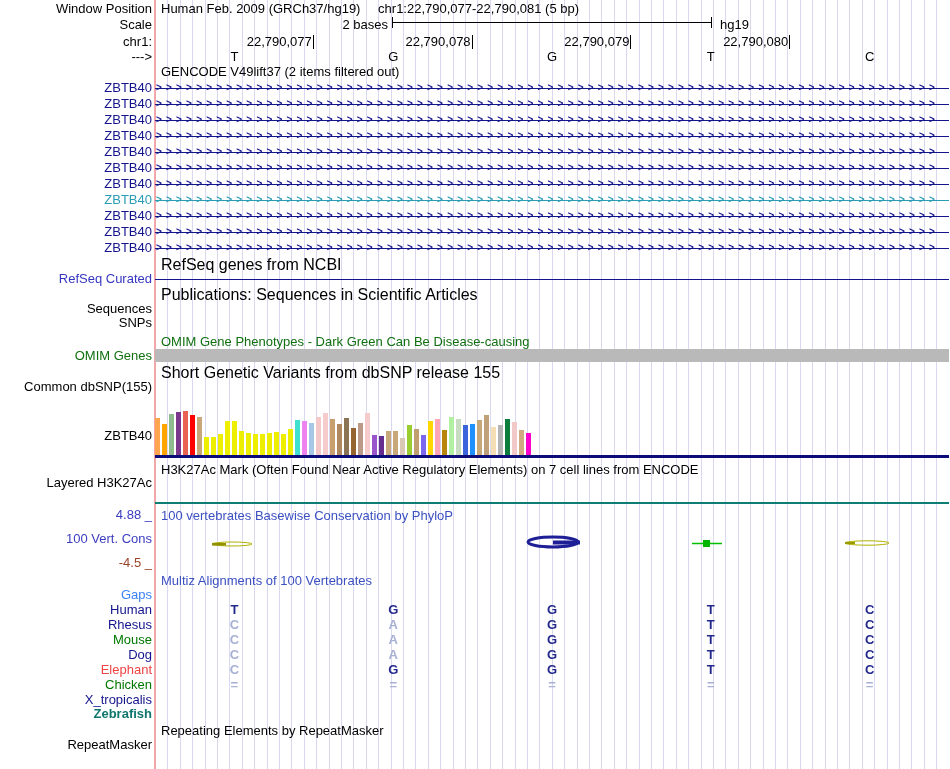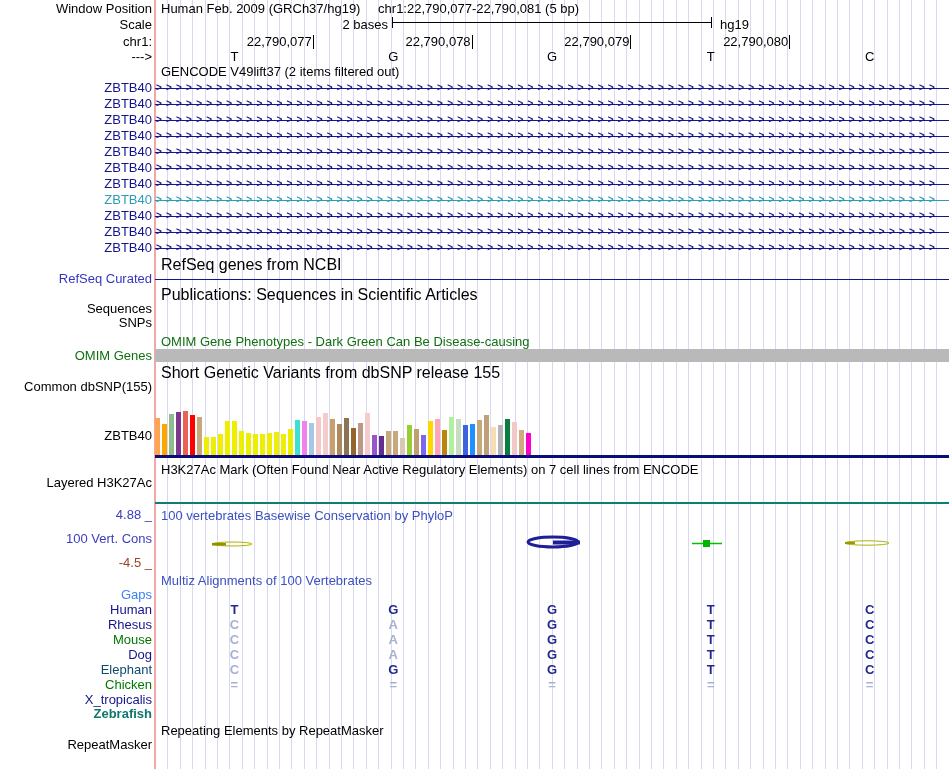--- a/index.html
+++ b/index.html
@@ -243,21 +243,21 @@
       <div class="mz-letter" style="top: 633px; left: 381.2px; color: rgb(168, 176, 212);">A</div>
       <div class="mz-letter" style="top: 633px; left: 540px; color: rgb(35, 40, 140);">G</div>
       <div class="mz-letter" style="top: 633px; left: 698.8px; color: rgb(35, 40, 140);">T</div>
       <div class="mz-letter" style="top: 633px; left: 857.6px; color: rgb(35, 40, 140);">C</div>
       <div class="lbl" style="top: 648px; color: rgb(20, 20, 140);">Dog</div>
       <div class="mz-letter" style="top: 648px; left: 222.4px; color: rgb(168, 176, 212);">C</div>
       <div class="mz-letter" style="top: 648px; left: 381.2px; color: rgb(168, 176, 212);">A</div>
       <div class="mz-letter" style="top: 648px; left: 540px; color: rgb(35, 40, 140);">G</div>
       <div class="mz-letter" style="top: 648px; left: 698.8px; color: rgb(35, 40, 140);">T</div>
       <div class="mz-letter" style="top: 648px; left: 857.6px; color: rgb(35, 40, 140);">C</div>
-      <div class="lbl" style="top: 663px; color: #0c4a6e; padding-left: 32px;">Elephant</div>
+      <div class="lbl" style="top: 663px; color: #ef4444; padding-left: 32px;">Elephant</div>
       <div class="mz-letter" style="top: 663px; left: 222.4px; color: rgb(168, 176, 212);">C</div>
       <div class="mz-letter" style="top: 663px; left: 381.2px; color: rgb(35, 40, 140);">G</div>
       <div class="mz-letter" style="top: 663px; left: 540px; color: rgb(35, 40, 140);">G</div>
       <div class="mz-letter" style="top: 663px; left: 698.8px; color: rgb(35, 40, 140);">T</div>
       <div class="mz-letter" style="top: 663px; left: 857.6px; color: rgb(35, 40, 140);">C</div>
       <div class="lbl" style="top: 678px; color: rgb(0, 120, 0); margin-left: 40px;">Chicken</div>
       <div class="mz-letter" style="top: 678px; left: 222.4px; color: rgb(168, 176, 212);">=</div>
       <div class="mz-letter" style="top: 678px; left: 381.2px; color: rgb(168, 176, 212);">=</div>
       <div class="mz-letter" style="top: 678px; left: 540px; color: rgb(168, 176, 212);">=</div>
       <div class="mz-letter" style="top: 678px; left: 698.8px; color: rgb(168, 176, 212);">=</div>

